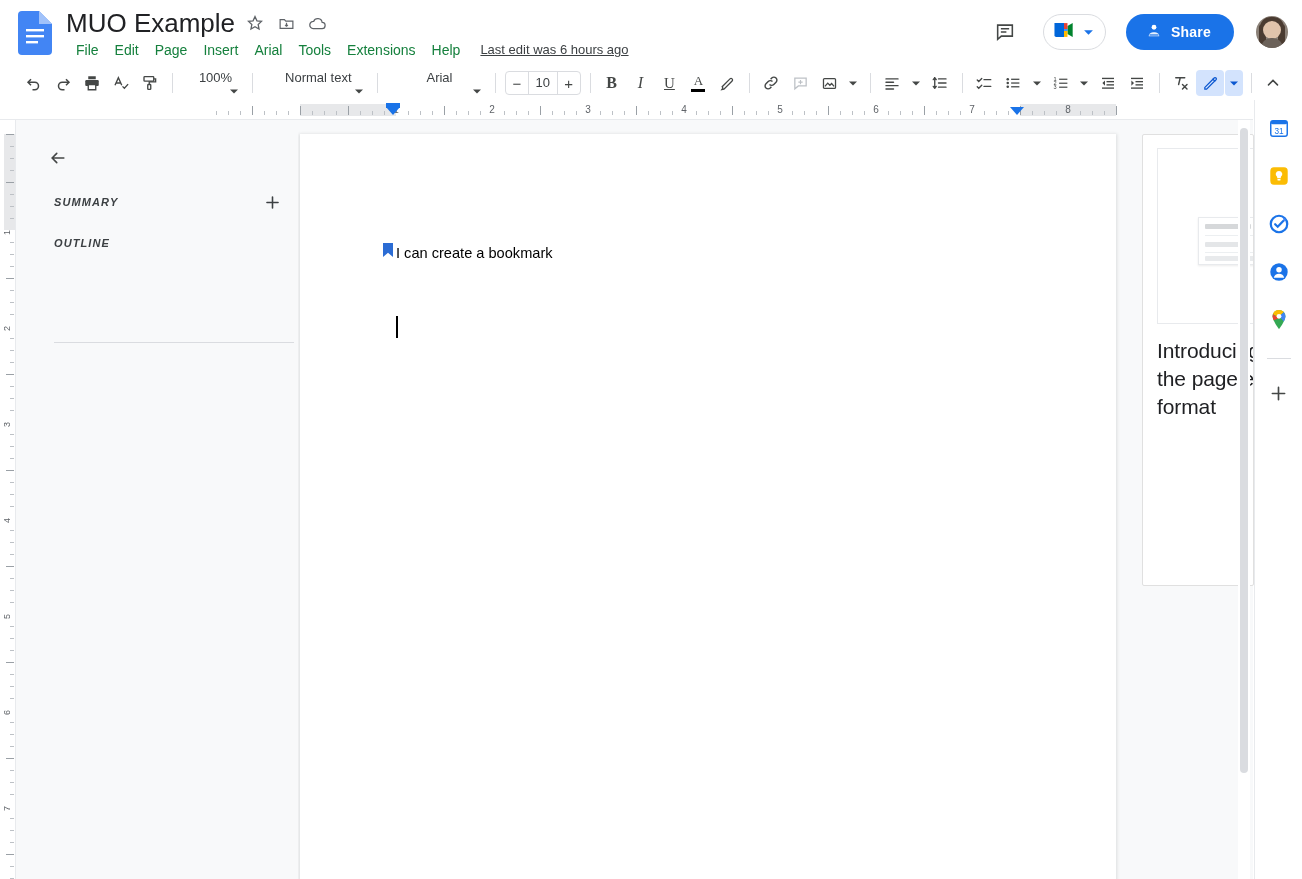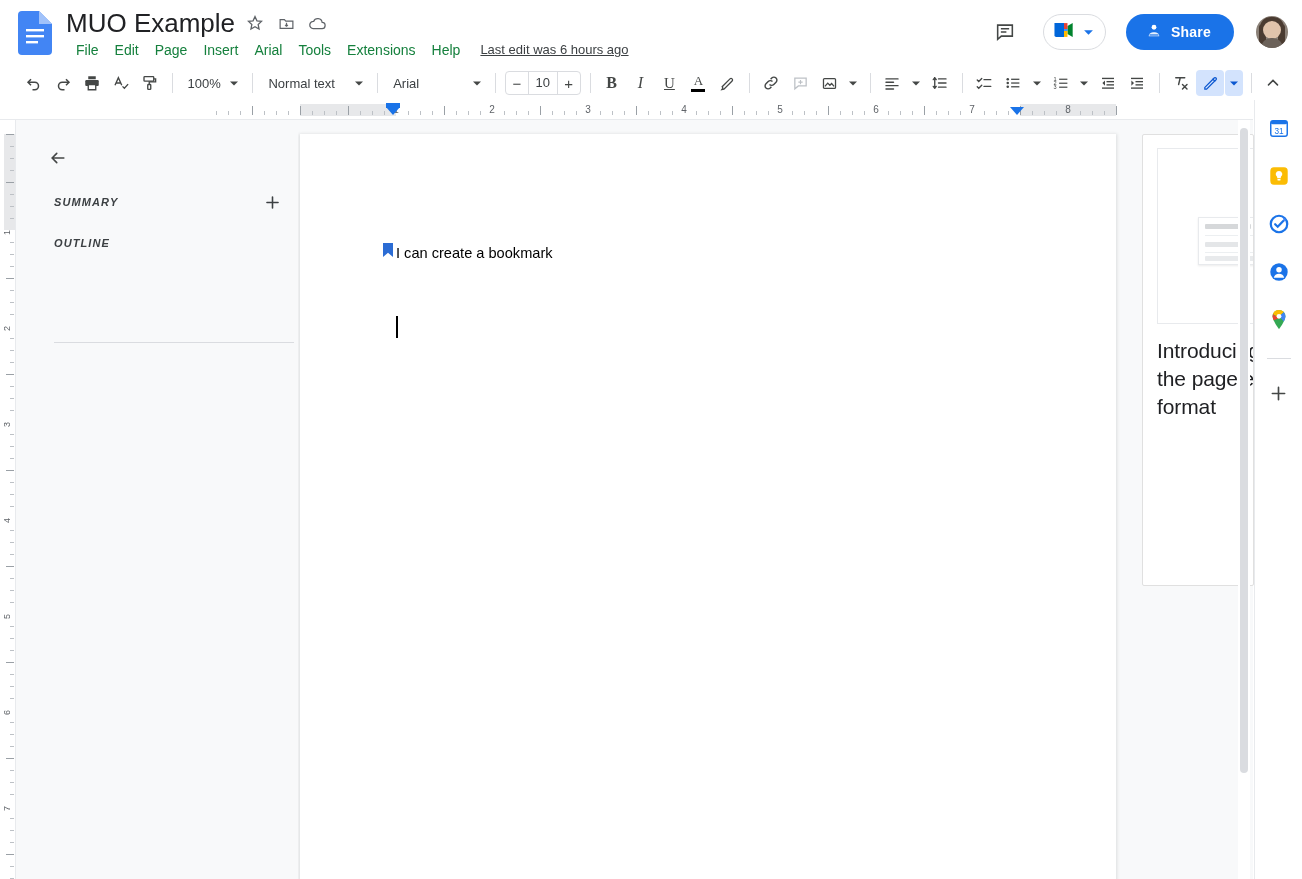--- a/index.html
+++ b/index.html
@@ -107,21 +107,21 @@
     width: 28px; height: 26px; border-radius: 4px;
     display: flex; align-items: center; justify-content: center;
     cursor: pointer; color: #444746; margin-right: 1px;
   }
   .tb-sep {
     width: 1px; height: 20px; background: #dadce0; margin: 0 7px;
   }
   .tb-combo {
     height: 26px; display: flex; align-items: center;
     border-radius: 4px; cursor: pointer; padding: 0 2px 0 8px;
-    color: #3c4043; font-size: 13px;
+    color: #3c4043; font-size: 13px; flex-direction: column;
   }
   .tb-caret {
     width: 18px; height: 18px; display: flex;
     align-items: center; justify-content: center; color: #444746;
   }
   .fontsize-box {
     display: flex; align-items: center; height: 24px;
     border: 1px solid #dadce0; border-radius: 4px; margin: 0 2px;
     overflow: hidden;
   }

